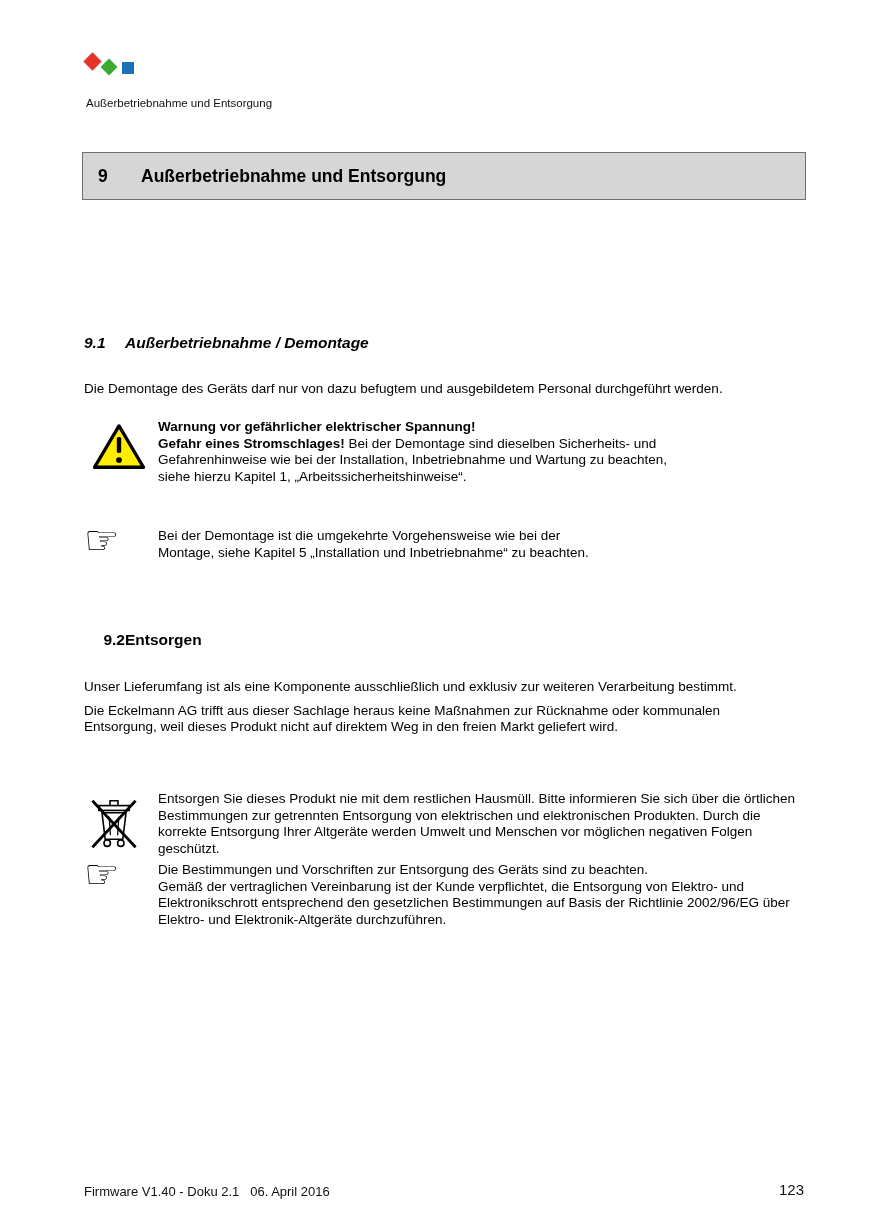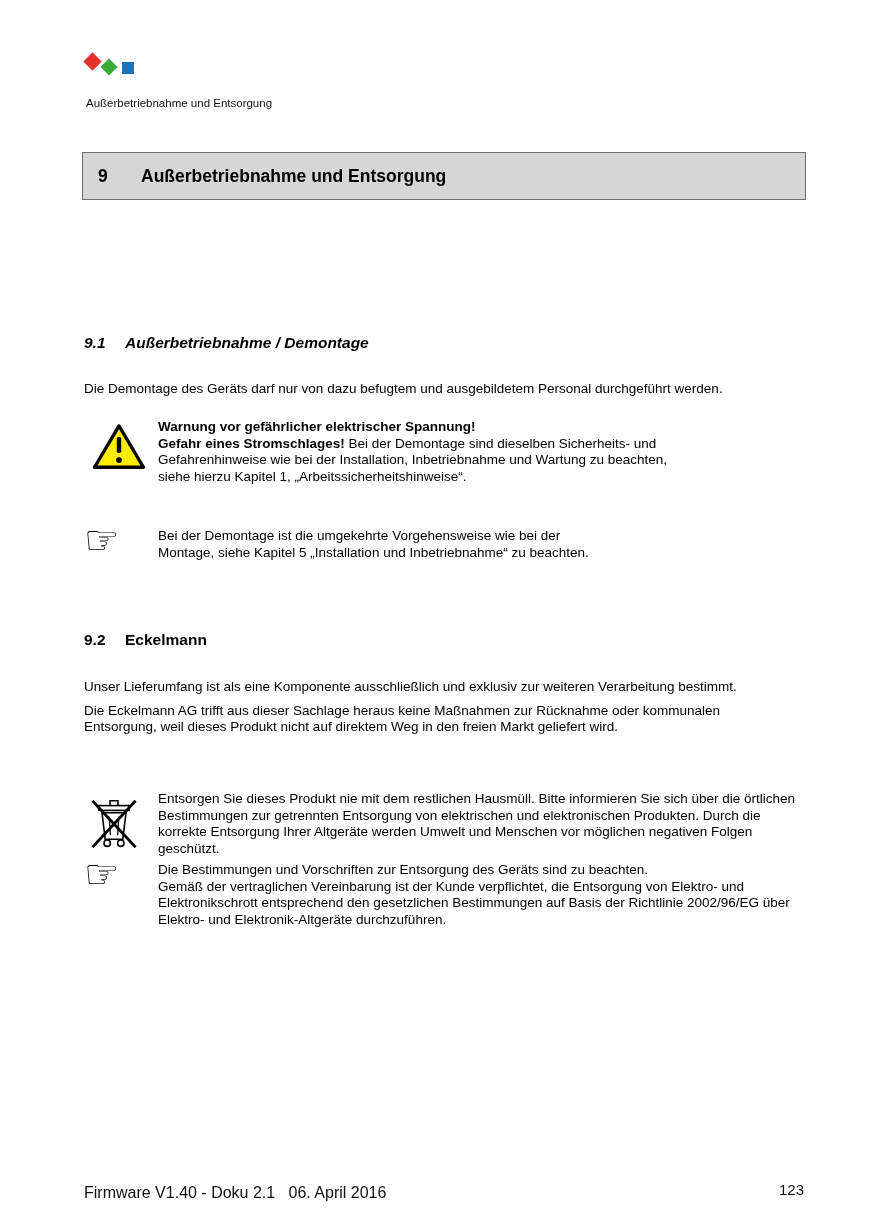--- a/index.html
+++ b/index.html
@@ -59,21 +59,21 @@
     font-family: "DejaVu Sans", sans-serif;
     font-size: 40px; line-height: 0.8; color: #000;
     display: inline-block; margin-top: -4px;
   }
 
   .b { font-weight: bold; }
 
   
   .footer-left {
     position: absolute; left: 84px; top: 1184px;
-    font-size: 16px; color: #111; white-space: pre;
+    font-size: 13px; color: #111; white-space: pre;
   }
   .footer-page {
     position: absolute; right: 66px; top: 1181px;
     font-size: 15px; color: #111;
   }
 </style>
 </head>
 <body>
 
 <div class="page">
@@ -113,23 +113,23 @@
     </div>
   </div>
 
   <div class="note" style="top:528px; width:640px;">
     <div class="note-icon-col">
       <span class="hand-glyph">☞</span>
     </div>
     <div class="note-text" style="max-width:445px;">Bei der Demontage ist die umgekehrte Vorgehensweise wie bei der Montage, siehe Kapitel 5 „Installation und Inbetriebnahme“ zu beachten.</div>
   </div>
 
-  <div class="sec-heading" style="top:631px;">
+  <div class="sec-heading" style="top:631px;text-align:right;">
     <span class="sec-num">9.2</span>
-    <span>Eckelmann</span>
+    <span>Entsorgen</span>
   </div>
 
   <p class="para" style="top:679px;">Unser Lieferumfang ist als eine Komponente ausschließlich und exklusiv zur weiteren Verarbeitung bestimmt.</p>
   <p class="para" style="top:703px;">Die Eckelmann AG trifft aus dieser Sachlage heraus keine Maßnahmen zur Rücknahme oder kommunalen Entsorgung, weil dieses Produkt nicht auf direktem Weg in den freien Markt geliefert wird.</p>
 
   <div class="note" style="top:751px; width:716px;margin-top:40px;">
     <div class="note-icon-col">
       <svg width="48" height="62" viewBox="0 0 60 74" style="margin-left:6px; margin-top:2px;">
         <path d="M25,14 L25,8 L35,8 L35,14" fill="none" stroke="#000" stroke-width="2"></path>
         <rect x="11" y="14" width="38" height="6" fill="none" stroke="#000" stroke-width="2"></rect>

